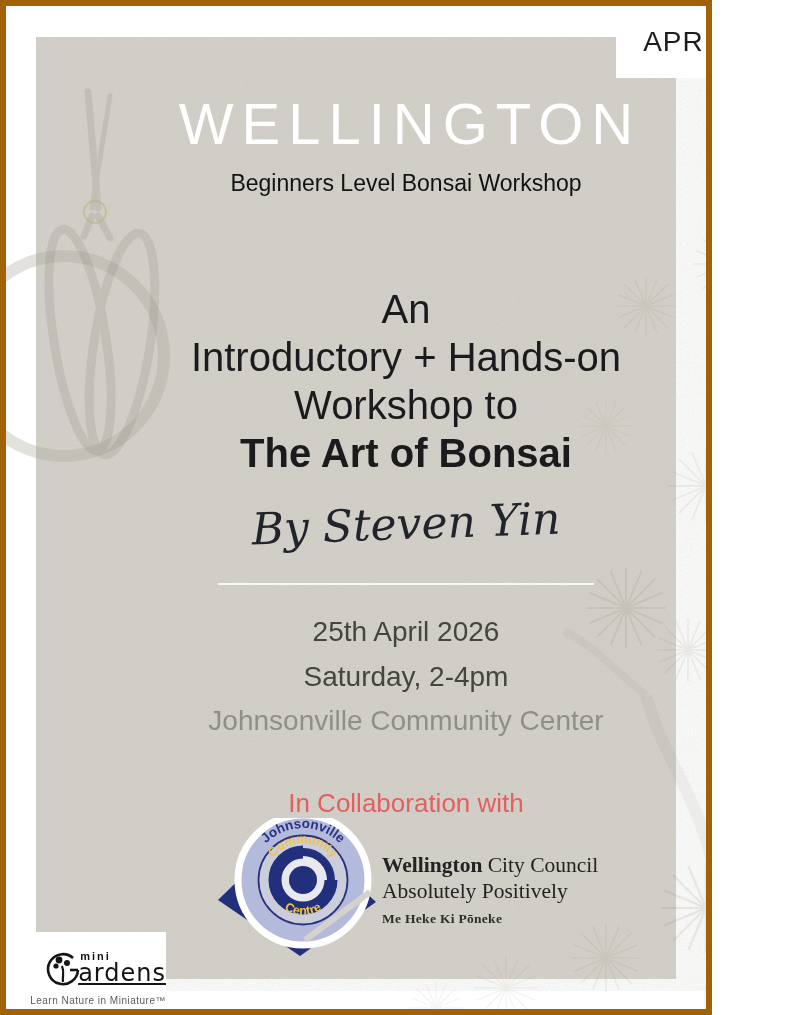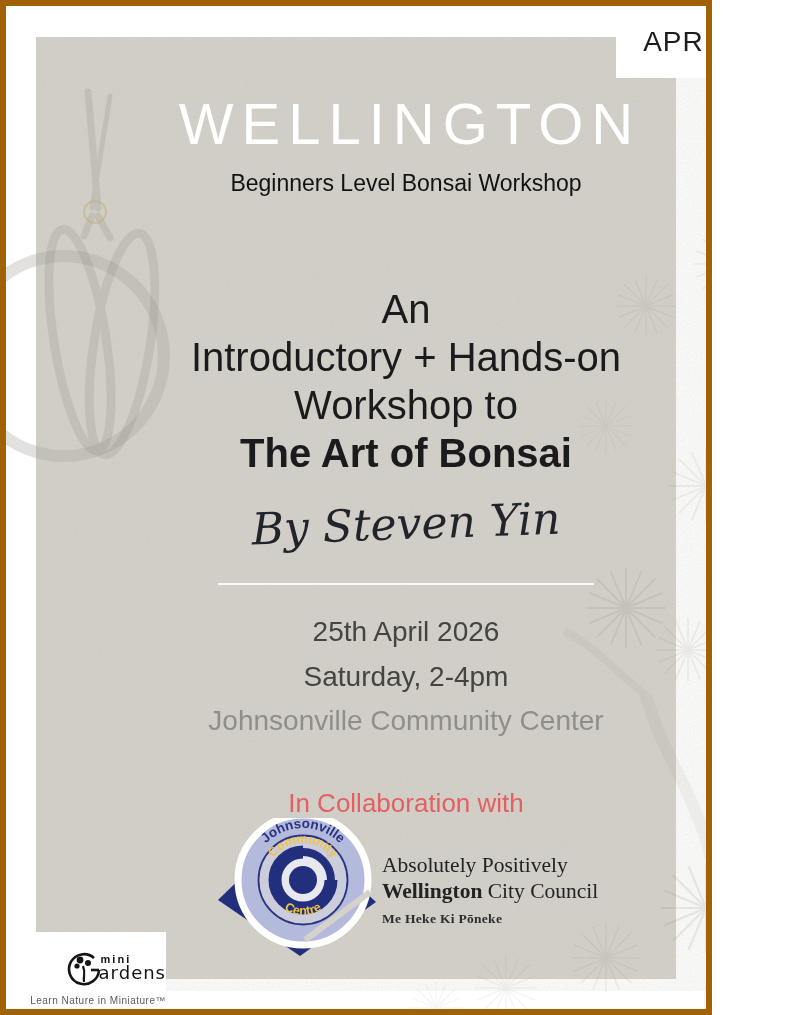--- a/index.html
+++ b/index.html
@@ -64,21 +64,21 @@
   .council .cname{font-size:21.5px;line-height:26px;color:#232323;font-weight:500;}
   .council .cname b{font-weight:800;}
   .council .maori{font-size:13.5px;font-weight:700;color:#2d2d2d;margin-top:7px;letter-spacing:0.3px;}
   .mini-box{
     position:absolute;left:2px;top:926px;width:158px;height:87px;
     background:#ffffff;display:flex;flex-direction:column;align-items:flex-end;justify-content:center;
   }
   .mini-row{display:flex;align-items:center;}
   .mini-texts{display:flex;flex-direction:column;line-height:1;margin-left:-4px;}
   .mini-word{font-size:11px;letter-spacing:2px;color:#141414;font-weight:600;margin:0 0 0 2px;}
-  .gardens-word{font-size:18px;color:#141414;font-weight:400;letter-spacing:1px;margin-top:-1px;font-family:"DejaVu Sans", sans-serif;}
+  .gardens-word{font-size:24px;color:#141414;font-weight:400;letter-spacing:1px;margin-top:-1px;font-family:"DejaVu Sans", sans-serif;text-decoration:underline;}
   .mini-tagline{font-size:10px;color:#5c5c5c;letter-spacing:0.5px;margin-top:4px;}
 </style>
 </head>
 <body>
 
 <div class="poster">
 
   <div class="panel"></div>
 
   <svg class="decor" viewBox="0 0 800 1015" xmlns="http://www.w3.org/2000/svg">
@@ -190,22 +190,22 @@
       </text>
       <text font-family="Liberation Sans, sans-serif" font-size="12.5" font-weight="700" fill="#f0c443">
         <textPath href="#jccMid" startOffset="50%" text-anchor="middle">Community</textPath>
       </text>
       <text font-family="Liberation Sans, sans-serif" font-size="12.5" font-weight="700" fill="#f0c443">
         <textPath href="#jccBot" startOffset="50%" text-anchor="middle">Centre</textPath>
       </text>
     </svg>
 
     <div class="council">
+      <div class="cname"><b>Wellington</b><span> City Council</span></div>
       <div class="cname">Absolutely Positively</div>
-      <div class="cname"><b>Wellington</b><span> City Council</span></div>
       <div class="maori">Me Heke Ki Pōneke</div>
     </div>
 
     <div class="mini-box">
       <div class="mini-row">
         <svg width="38" height="46" viewBox="0 0 38 46" xmlns="http://www.w3.org/2000/svg">
           <path d="M 29 13 A 15 15 0 1 0 34 25" fill="none" stroke="#151515" stroke-width="2.6"></path>
           <line x1="34" y1="25" x2="26" y2="25" stroke="#151515" stroke-width="2.6"></line>
           <path d="M19 37 C18 31 21 28 18 21" fill="none" stroke="#151515" stroke-width="2.2"></path>
           <circle cx="15" cy="15" r="3.4" fill="#151515"></circle>

